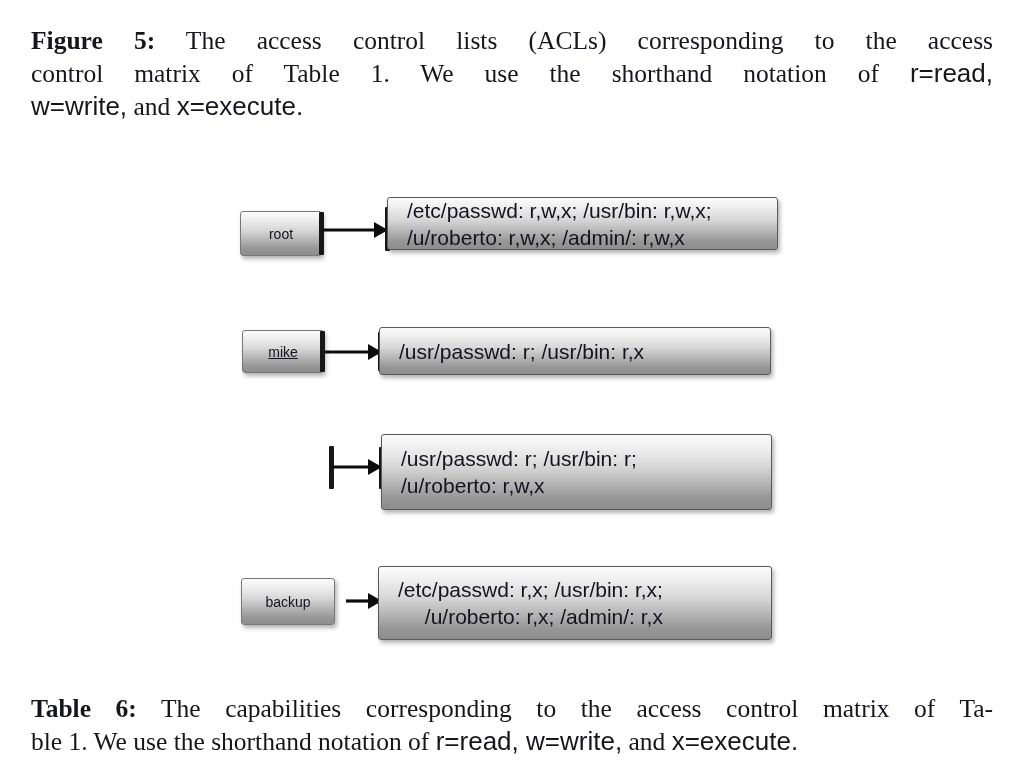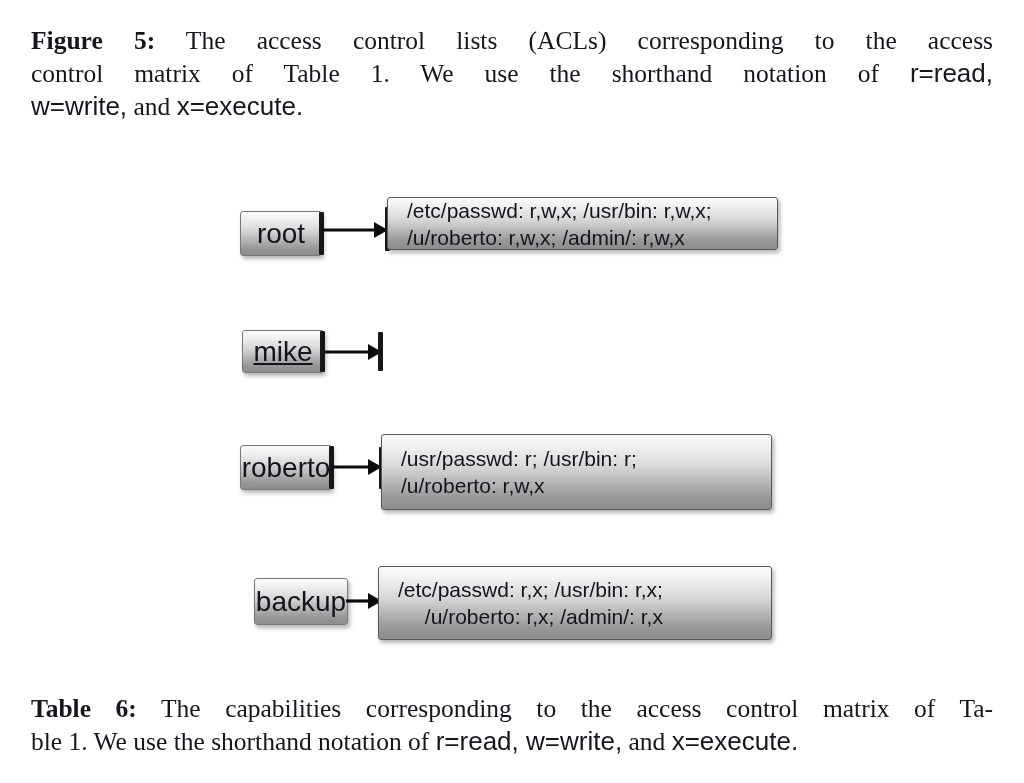--- a/index.html
+++ b/index.html
@@ -90,21 +90,21 @@
         #8d8d8d 100%);
     box-shadow: 2px 3px 4px rgba(0,0,0,0.30);
     display: flex;
     align-items: center;
     font-family: "Liberation Sans", sans-serif;
     color: #14141f;
   }
 
   .node.principal {
     justify-content: center;
-    font-size: 28px;
+    font-size: 14px;
     border-color: #787878;
   }
 
   .node.acl {
     align-items: center;
     padding-left: 19px;
     font-size: 21px;
     line-height: 27px;
     border-color: #595959;
   }
@@ -167,39 +167,39 @@
   </div>
   <div class="stub" style="left:320px; top:331px; height:41px;"></div>
 
   <svg class="arrow-svg" style="left:324px; top:340px; width:58px; height:24px;" viewBox="0 0 58 24">
     <line class="arrow-line" x1="0" y1="12" x2="46" y2="12"></line>
     <polygon class="arrow-head" points="44,4 58,12 44,20"></polygon>
   </svg>
 
   <div class="stub" style="left:378px; top:332px; height:39px;"></div>
 
-
-  <div class="node principal" style="left:240px; top:445px; width:92px; height:45px;">
-    <span>roberto</span>
-  </div>
+  <div class="node acl" style="left:379px; top:327px; width:392px; height:48px;">
+    <span class="acl-text">/usr/passwd: r; /usr/bin: r,x</span>
+  </div>
+
   <div class="stub" style="left:329px; top:446px; height:43px;"></div>
 
   <svg class="arrow-svg" style="left:332px; top:455px; width:50px; height:24px;" viewBox="0 0 50 24">
     <line class="arrow-line" x1="0" y1="12" x2="38" y2="12"></line>
     <polygon class="arrow-head" points="36,4 50,12 36,20"></polygon>
   </svg>
 
   <div class="stub" style="left:379px; top:447px; height:42px;"></div>
 
   <div class="node acl" style="left:381px; top:434px; width:391px; height:76px;">
     <span class="acl-text">/usr/passwd: r; /usr/bin: r;
 /u/roberto: r,w,x</span>
   </div>
 
-  <div class="node principal" style="left:254px; top:578px; width:94px; height:47px;">
+  <div class="node principal" style="left:241px; top:578px; width:94px; height:47px;">
     <span>backup</span>
   </div>
 
   <svg class="arrow-svg" style="left:346px; top:589px; width:36px; height:24px;" viewBox="0 0 36 24">
     <line class="arrow-line" x1="0" y1="12" x2="24" y2="12"></line>
     <polygon class="arrow-head" points="22,4 36,12 22,20"></polygon>
   </svg>
 
   <div class="node acl" style="left:378px; top:566px; width:394px; height:74px;text-align:right;">
     <span class="acl-text">/etc/passwd: r,x; /usr/bin: r,x;

